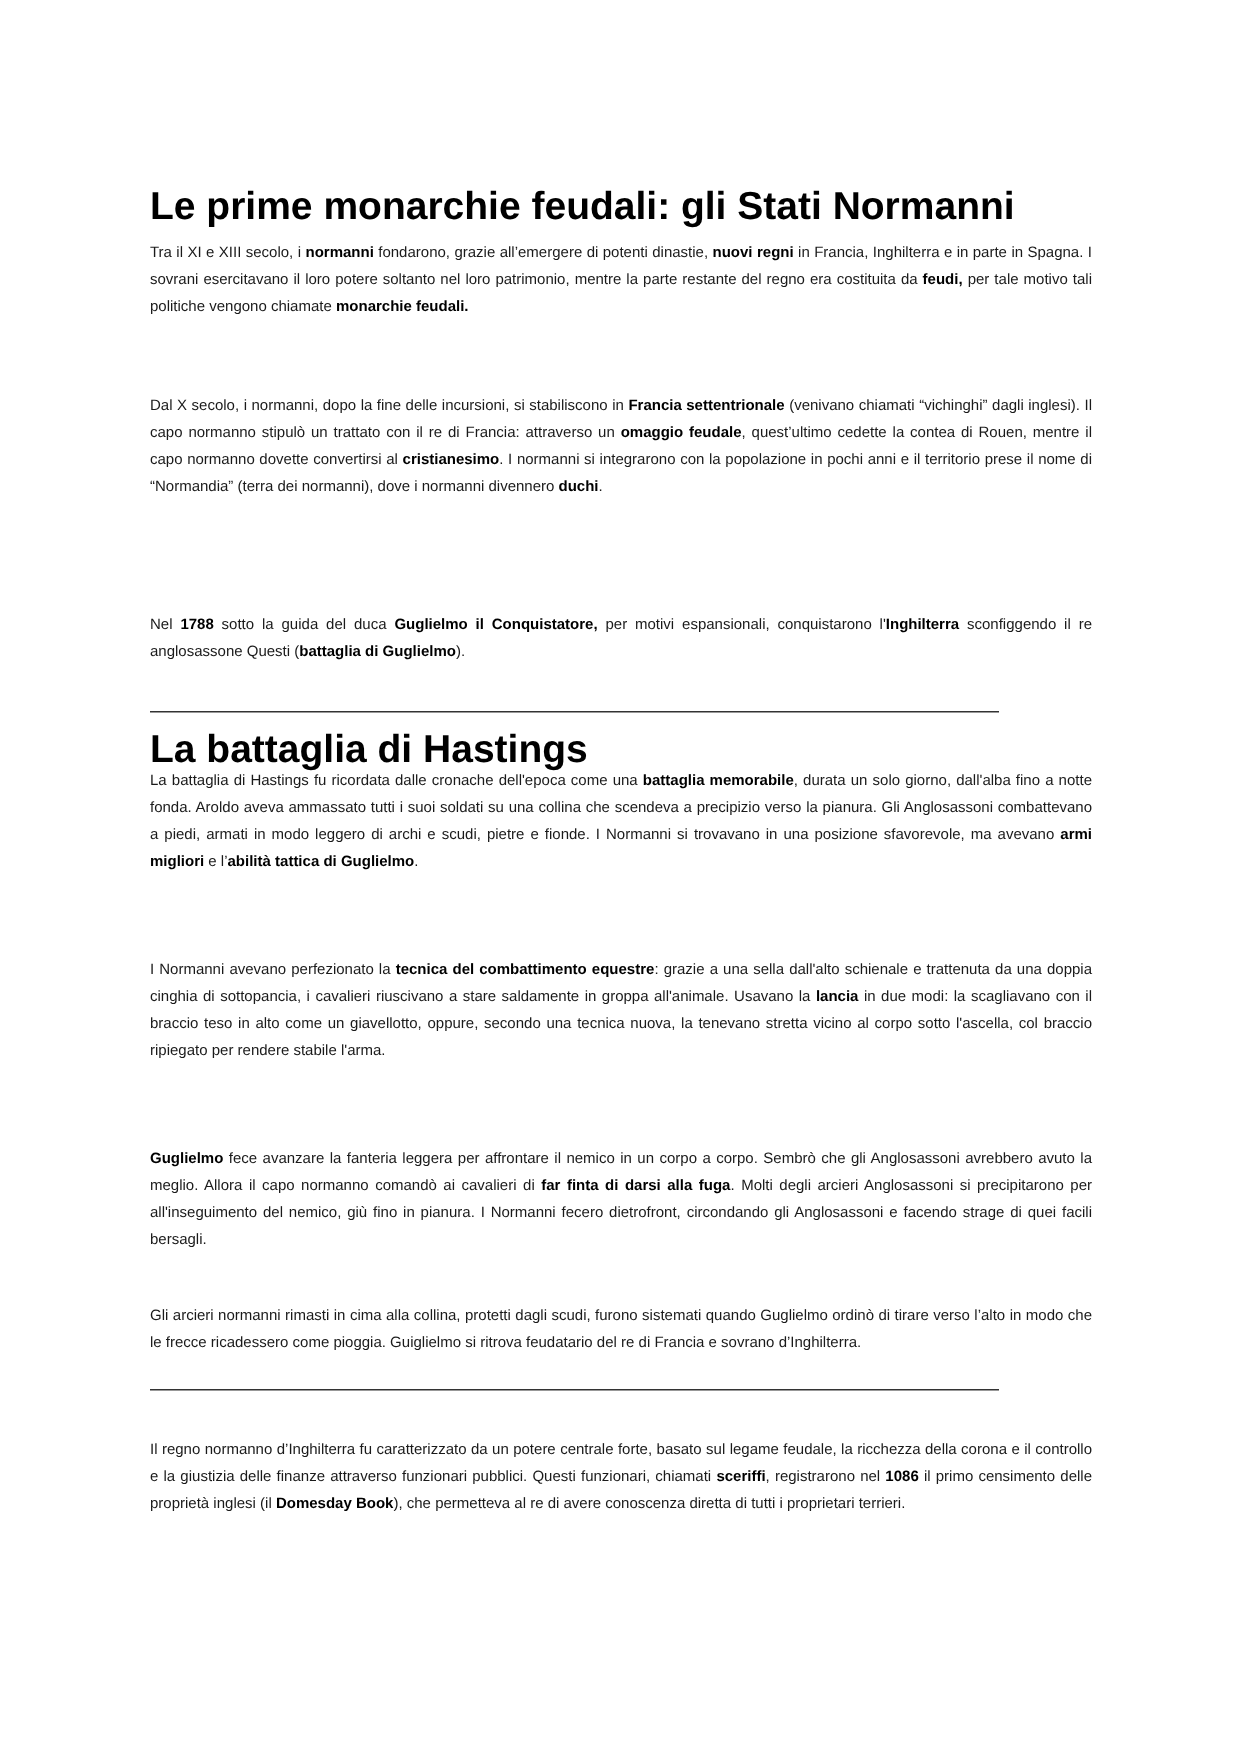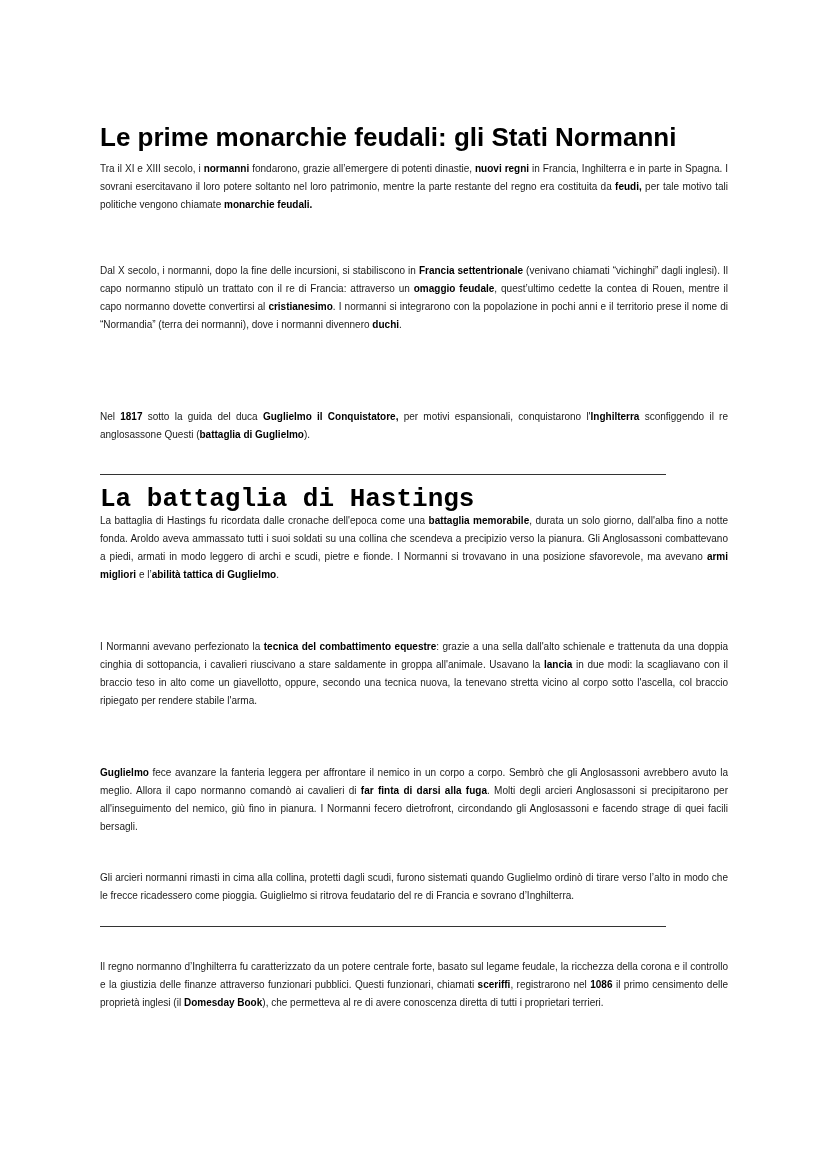--- a/index.html
+++ b/index.html
@@ -55,25 +55,25 @@
   </style>
 </head>
 <body>
 
 <div class="page">
 
   <h1 class="heading" style="top:124px;">Le prime monarchie feudali: gli Stati Normanni</h1>
 
   <p class="para" style="top:160px;"><span>Tra il XI e XIII secolo, i </span><b>normanni</b><span> fondarono, grazie all’emergere di potenti dinastie, </span><b>nuovi regni</b><span> in Francia, Inghilterra e in parte in Spagna. I sovrani esercitavano il loro potere soltanto nel loro patrimonio, mentre la parte restante del regno era costituita da </span><b>feudi,</b><span> per tale motivo tali politiche vengono chiamate </span><b>monarchie feudali.</b></p>
   <p class="para" style="top:262px;"><span>Dal X secolo, i normanni, dopo la fine delle incursioni, si stabiliscono in </span><b>Francia settentrionale</b><span> (venivano chiamati “vichinghi” dagli inglesi). Il capo normanno stipulò un trattato con il re di Francia: attraverso un </span><b>omaggio feudale</b><span>, quest’ultimo cedette la contea di Rouen, mentre il capo normanno dovette convertirsi al </span><b>cristianesimo</b><span>. I normanni si integrarono con la popolazione in pochi anni e il territorio prese il nome di “Normandia” (terra dei normanni), dove i normanni divennero </span><b>duchi</b><span>.</span></p>
-  <p class="para" style="top:408px;"><span>Nel </span><b>1817</b><span> sotto la guida del duca </span><b>Guglielmo il Conquistatore,</b><span> per motivi espansionali, conquistarono l'</span><b>Inghilterra</b><span> sconfiggendo il re anglosassone Questi (</span><b>battaglia di Guglielmo</b><span>).</span></p>
+  <p class="para" style="top:408px;"><span>Nel </span><b>1788</b><span> sotto la guida del duca </span><b>Guglielmo il Conquistatore,</b><span> per motivi espansionali, conquistarono l'</span><b>Inghilterra</b><span> sconfiggendo il re anglosassone Questi (</span><b>battaglia di Guglielmo</b><span>).</span></p>
 
   <div class="rule" style="top:474px;"></div>
 
-  <h2 class="heading" style="top:486px;font-family:Liberation Mono, monospace;">La battaglia di Hastings</h2>
+  <h2 class="heading" style="top:486px;">La battaglia di Hastings</h2>
 
   <p class="para" style="top:512px;"><span>La battaglia di Hastings fu ricordata dalle cronache dell'epoca come una </span><b>battaglia memorabile</b><span>, durata un solo giorno, dall'alba fino a notte fonda. Aroldo aveva ammassato tutti i suoi soldati su una collina che scendeva a precipizio verso la pianura. Gli Anglosassoni combattevano a piedi, armati in modo leggero di archi e scudi, pietre e fionde. I Normanni si trovavano in una posizione sfavorevole, ma avevano </span><b>armi migliori</b><span> e l’</span><b>abilità tattica di Guglielmo</b><span>.</span></p>
   <p class="para" style="top:638px;"><span>I Normanni avevano perfezionato la </span><b>tecnica del combattimento equestre</b><span>: grazie a una sella dall'alto schienale e trattenuta da una doppia cinghia di sottopancia, i cavalieri riuscivano a stare saldamente in groppa all'animale. Usavano la </span><b>lancia</b><span> in due modi: la scagliavano con il braccio teso in alto come un giavellotto, oppure, secondo una tecnica nuova, la tenevano stretta vicino al corpo sotto l'ascella, col braccio ripiegato per rendere stabile l'arma.</span></p>
   <p class="para" style="top:764px;"><b>Guglielmo</b><span> fece avanzare la fanteria leggera per affrontare il nemico in un corpo a corpo. Sembrò che gli Anglosassoni avrebbero avuto la meglio. Allora il capo normanno comandò ai cavalieri di </span><b>far finta di darsi alla fuga</b><span>. Molti degli arcieri Anglosassoni si precipitarono per all'inseguimento del nemico, giù fino in pianura. I Normanni fecero dietrofront, circondando gli Anglosassoni e facendo strage di quei facili bersagli.</span></p>
   <p class="para" style="top:869px;"><span>Gli arcieri normanni rimasti in cima alla collina, protetti dagli scudi, furono sistemati quando Guglielmo ordinò di tirare verso l’alto in modo che le frecce ricadessero come pioggia. Guiglielmo si ritrova feudatario del re di Francia e sovrano d’Inghilterra.</span></p>
 
   <div class="rule" style="top:926px;"></div>
 
   <p class="para" style="top:958px;"><span>Il regno normanno d’Inghilterra fu caratterizzato da un potere centrale forte, basato sul legame feudale, la ricchezza della corona e il controllo e la giustizia delle finanze attraverso funzionari pubblici. Questi funzionari, chiamati </span><b>sceriffi</b><span>, registrarono nel </span><b>1086</b><span> il primo censimento delle proprietà inglesi (il </span><b>Domesday Book</b><span>), che permetteva al re di avere conoscenza diretta di tutti i proprietari terrieri.</span></p>
 

